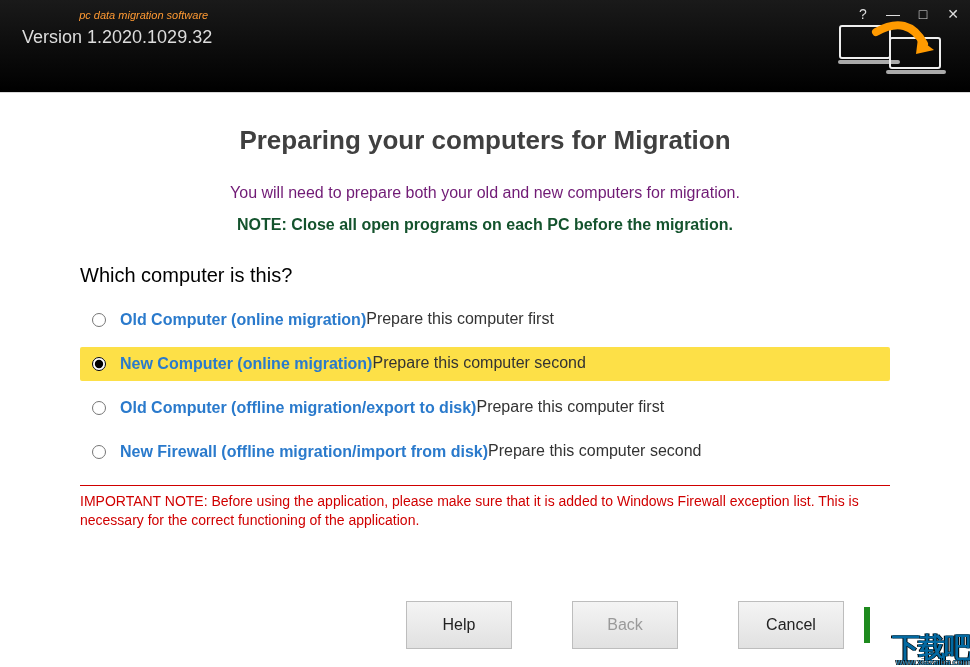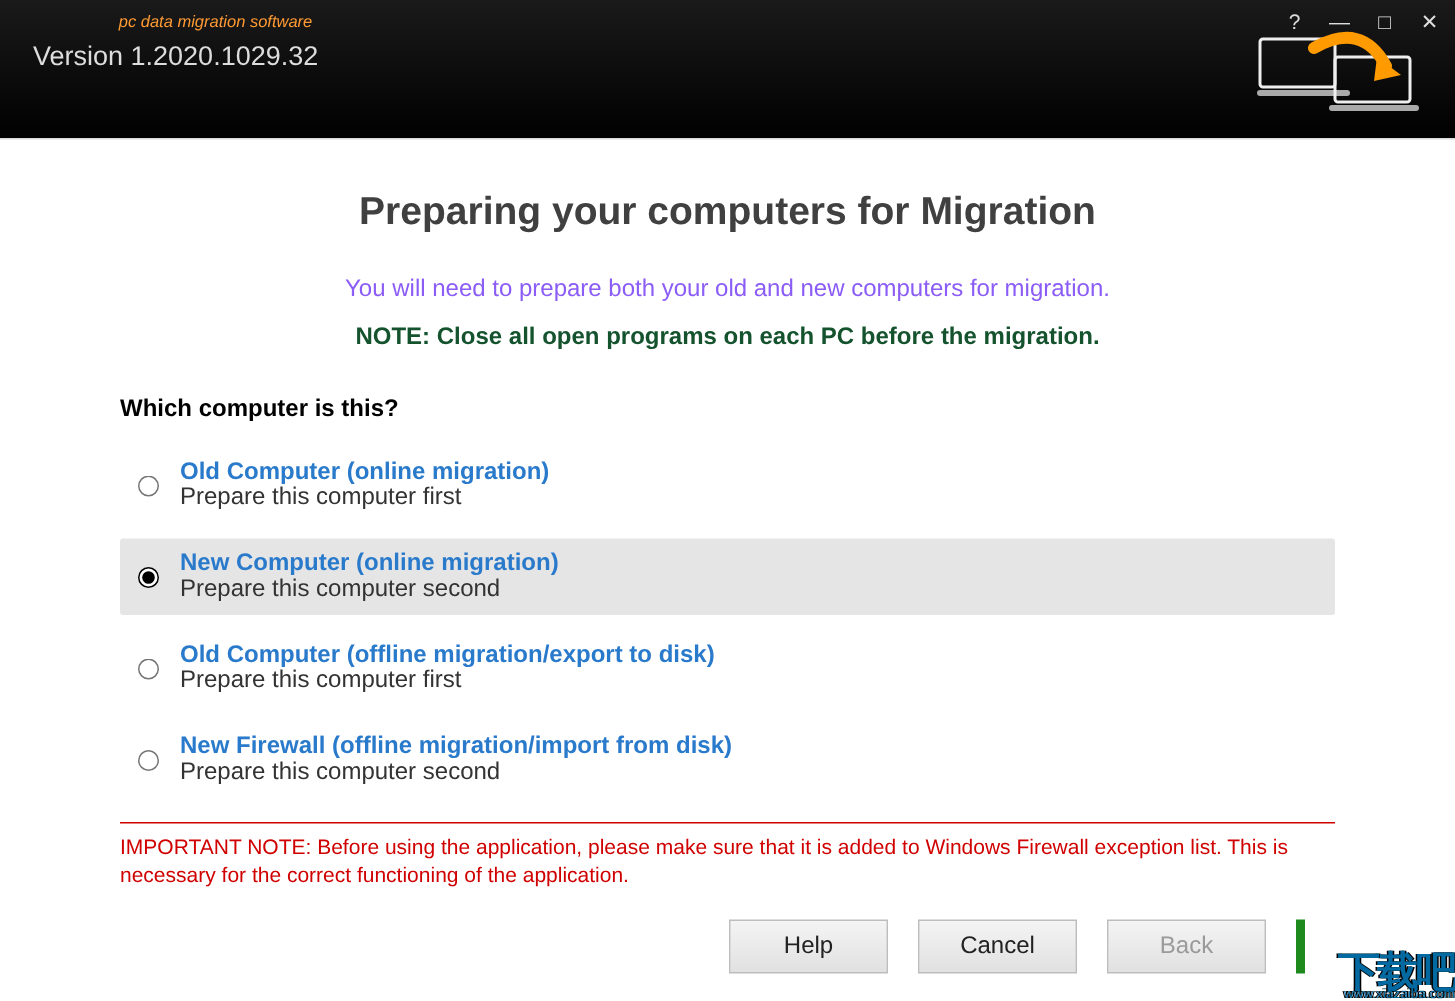--- a/index.html
+++ b/index.html
@@ -37,55 +37,56 @@
 .migration-art {
   position: absolute; right: 24px; top: 20px;
   width: 108px; height: 58px;
 }
 
 .divider-h { height: 1px; background: #d9d9d9; }
 
 
 .content { flex: 1; padding: 32px 80px 0 80px; display: flex; flex-direction: column; overflow: hidden; }
 .page-title { color: #404040; font-size: 26px; font-weight: 700; text-align: center; margin-bottom: 28px; }
-.intro { text-align: center; font-size: 16px; color: #8b5cf6; margin-bottom: 14px; }
+.intro { text-align: center; font-size: 16px; color: #701a75; margin-bottom: 14px; }
 .note { text-align: center; font-size: 16px; font-weight: 700; color: #14532d; margin-bottom: 30px; }
-.question { font-size: 16px; font-weight: 700; color: #000; margin-bottom: 16px; }
+.question { font-size: 20px; font-weight: 400; color: #000; margin-bottom: 16px; }
 
 .options { display: flex; flex-direction: column; gap: 0; }
 .option {
   display: flex; align-items: center;
   padding: 8px 0 8px 12px;
   border-radius: 2px;
   cursor: pointer;
 }
-.option.selected { background: #e5e5e5; }
+.option.selected { background: #fde047; }
 .option input[type=radio] { width: 14px; height: 14px; margin-right: 14px; accent-color: #000; }
-.option-text { display: flex; flex-direction: column; }
+.option-text { display: flex; flex-direction: row; }
 .opt-title { color: #2a7acc; font-weight: 700; font-size: 16px; }
 .opt-sub { color: #333; font-size: 16px; margin-top: -1px; }
 
 .gap { height: 10px; }
 
 .warning-rule { height: 1px; background: #d00000; margin: 16px 0 6px 0; }
 .warning { color: #d00000; font-size: 14px; line-height: 1.35; }
 
 
 .footer {
   margin-top: auto;
   padding: 14px 20px 18px 0;
   display: flex; justify-content: flex-end; gap: 20px;
   align-items: center;
 }
 .btn {
-  min-width: 106px; height: 36px;
+  min-width: 106px; height: 48px;
   background: linear-gradient(#f4f4f4, #e1e1e1);
   border: 1px solid #bdbdbd;
   font-size: 16px; color: #222;
   cursor: pointer;
+  margin-left: 40px;
 }
 .btn.disabled { color: #9a9a9a; cursor: not-allowed; }
 .next-bar { width: 6px; height: 36px; background: #1e8a1e; }
 
 .watermark {
   position: absolute; right: 0; bottom: 0;
   font-family: "SimHei","Microsoft YaHei",sans-serif;
   font-size: 28px; font-weight: 900; color: #0369a1;
   line-height: 0.85; letter-spacing: -2px;
   text-shadow: 1px 0 #000, -1px 0 #000;
@@ -159,22 +160,22 @@
         <span class="opt-sub">Prepare this computer second</span>
       </span>
     </label>
   </div>
 
   <div class="warning-rule"></div>
   <div class="warning">IMPORTANT NOTE: Before using the application, please make sure that it is added to Windows Firewall exception list. This is necessary for the correct functioning of the application.</div>
 
   <div class="footer">
     <button class="btn">Help</button>
+    <button class="btn disabled">Back</button>
     <button class="btn">Cancel</button>
-    <button class="btn disabled">Back</button>
     <div class="next-bar"></div>
   </div>
 </div>
 
 <div class="watermark">
   <span>下载吧</span>
   <span class="watermark-sub">www.xiazaiba.com</span>
 </div>
 
 </body></html>

